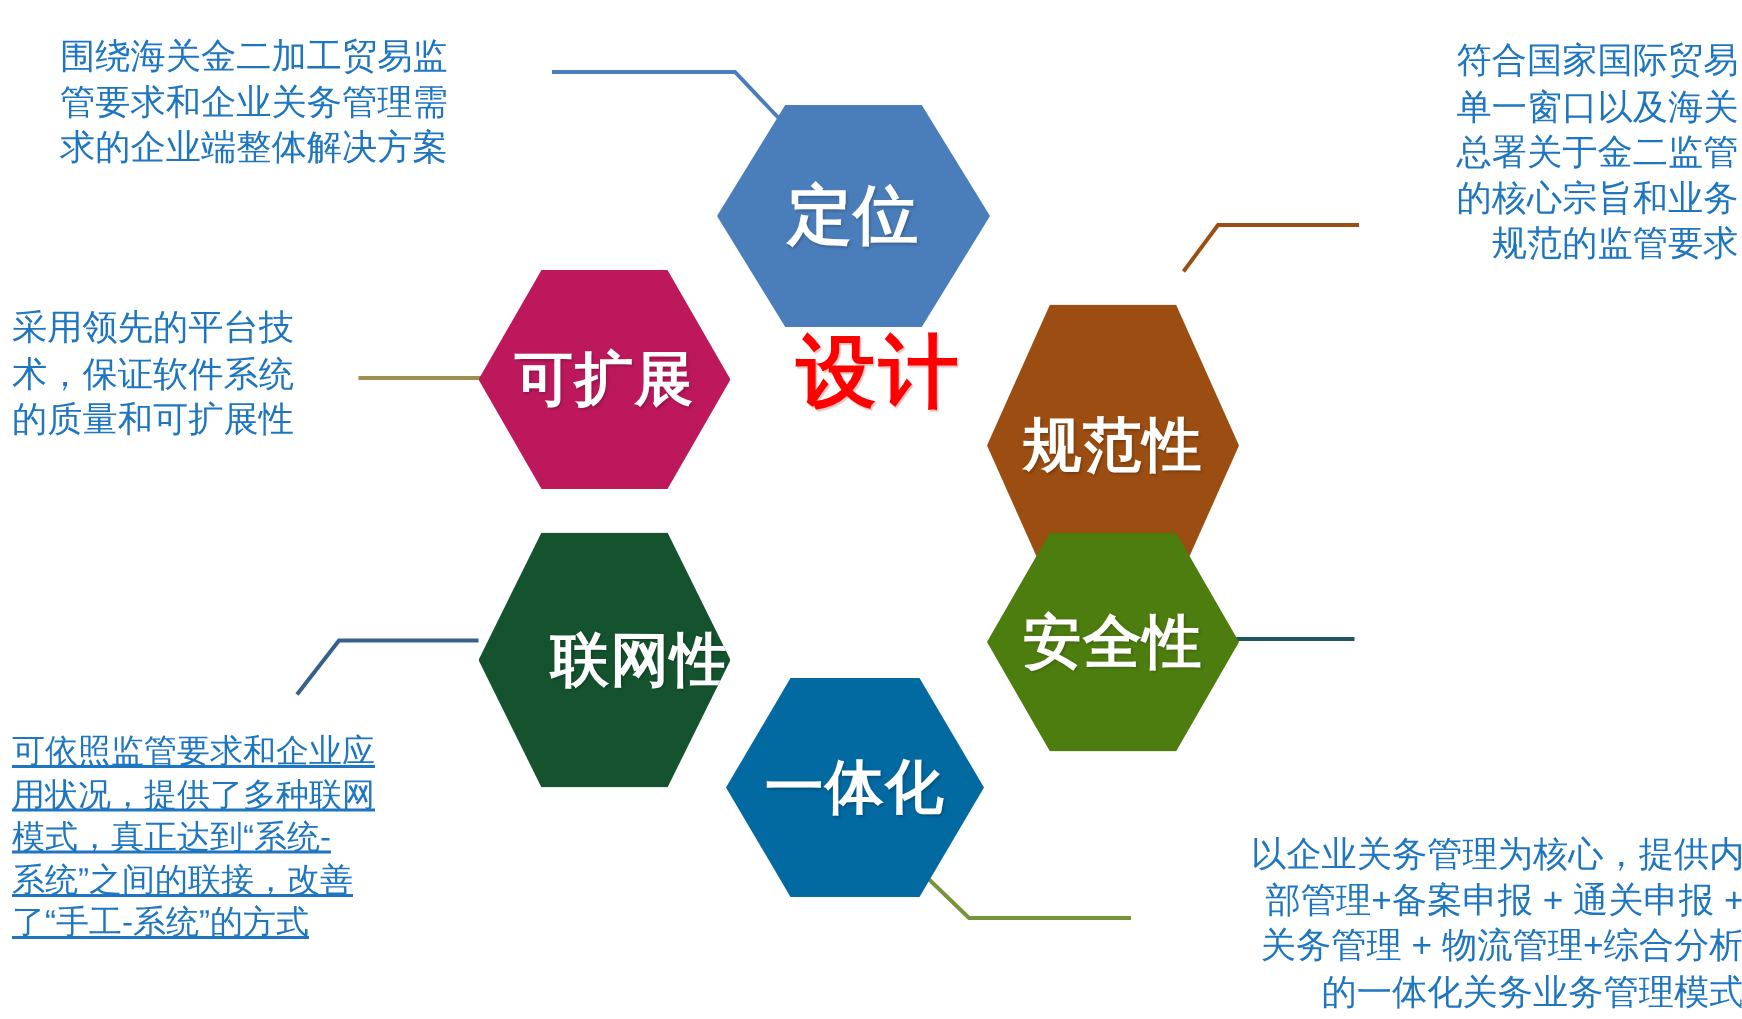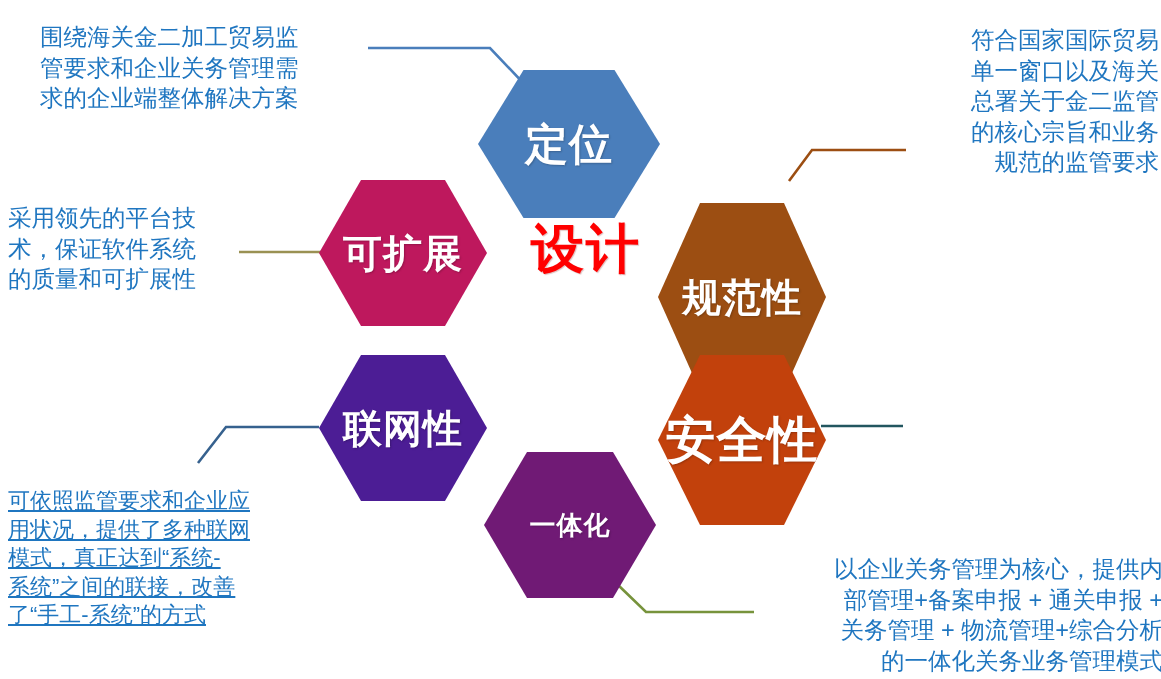--- a/index.html
+++ b/index.html
@@ -76,29 +76,29 @@
   </div>
 
   <div class="hex" id="hex-extensibility" style="left: 319px; top: 180px; width: 168px; height: 146px; font-size: 39px; background: #be185d;">
     <span class="hex-label">可扩展</span>
   </div>
 
   <div class="hex" id="hex-normativity" style="left: 658px; top: 180px; width: 168px; height: 188px; font-size: 39px; background: rgb(156, 78, 18); margin-top: 23px;">
     <span class="hex-label">规范性</span>
   </div>
 
-  <div class="hex" id="hex-networking" style="left: 319px; top: 355px; width: 168px; height: 146px; font-size: 39px; background: #4c1d95;">
+  <div class="hex" id="hex-networking" style="left: 319px; top: 355px; width: 168px; height: 170px; font-size: 39px; background: #14532d; justify-content: flex-end;">
     <span class="hex-label">联网性</span>
   </div>
 
-  <div class="hex" id="hex-security" style="left: 658px; top: 355px; width: 168px; height: 170px; font-size: 50px; background: #c2410c;">
+  <div class="hex" id="hex-security" style="left: 658px; top: 355px; width: 168px; height: 146px; font-size: 39px; background: #4d7c0f;">
     <span class="hex-label">安全性</span>
   </div>
 
-  <div class="hex" id="hex-integration" style="left: 484px; top: 452px; width: 172px; height: 146px; font-size: 26px; background: #701a75;">
+  <div class="hex" id="hex-integration" style="left: 484px; top: 452px; width: 172px; height: 146px; font-size: 39px; background: #0369a1;">
     <span class="hex-label">一体化</span>
   </div>
 
   <div class="center-title" style="left: 498px; top: 222px; width: 176px; font-size: 53px; color: rgb(255, 0, 0);">
     <span>设计</span>
   </div>
 
   <div class="note left" style="left: 40px; top: 22px; width: 320px; font-size: 23.5px; color: rgb(31, 118, 192);">围绕海关金二加工贸易监
 管要求和企业关务管理需
 求的企业端整体解决方案</div>

